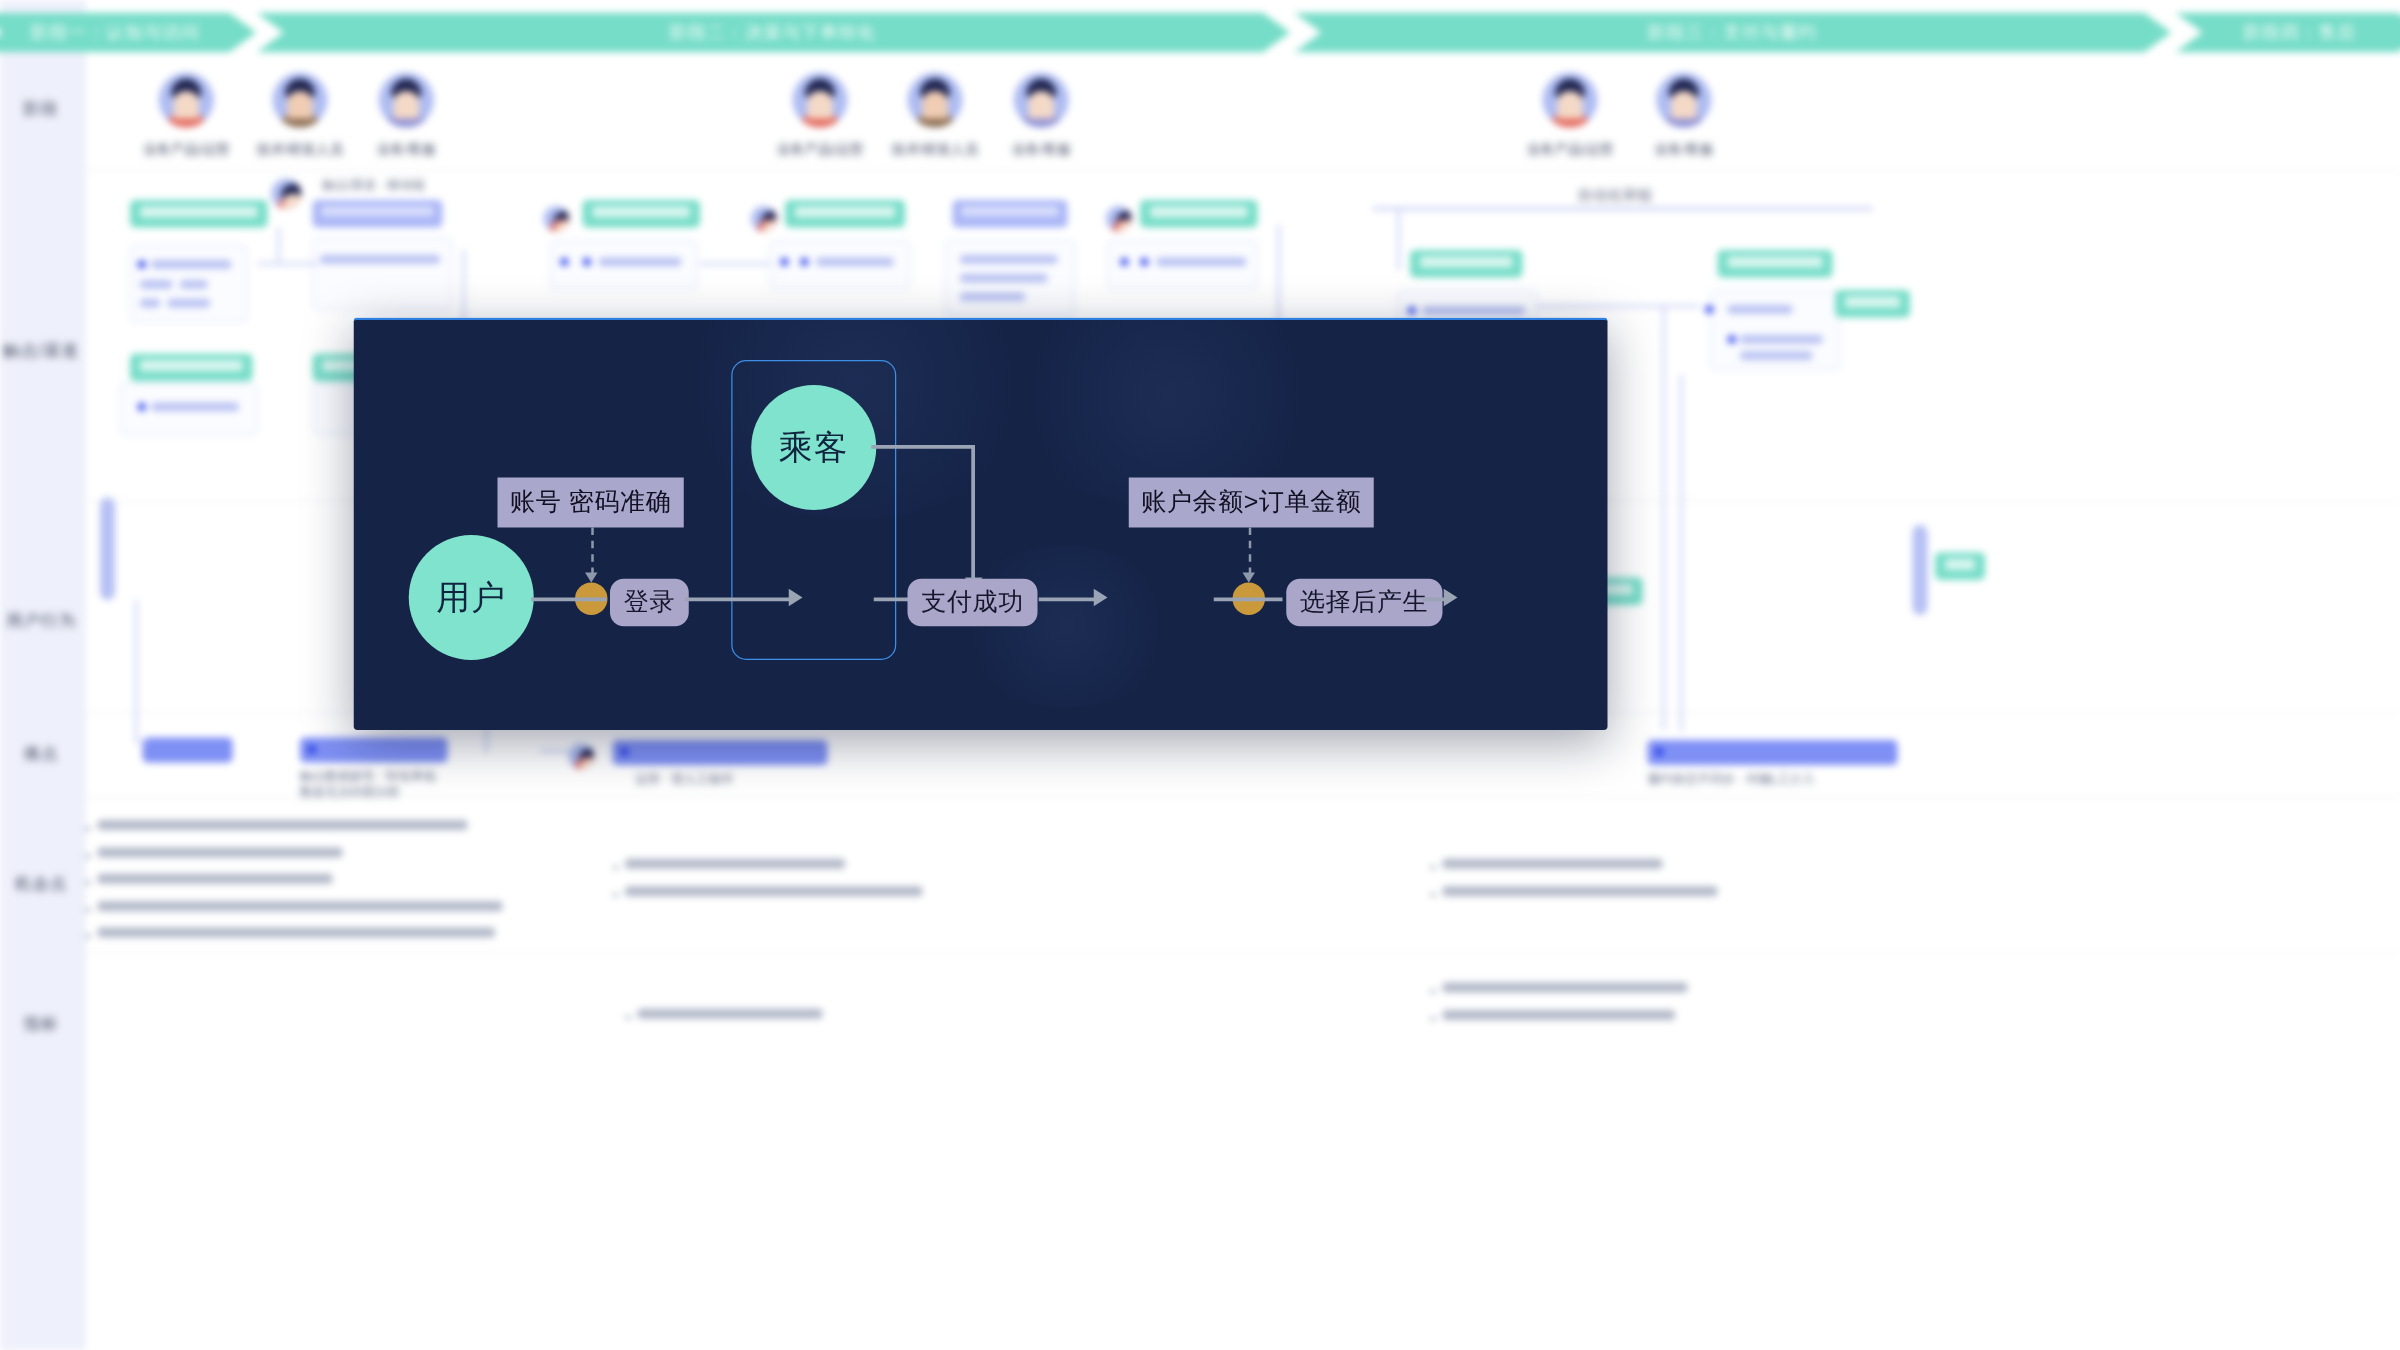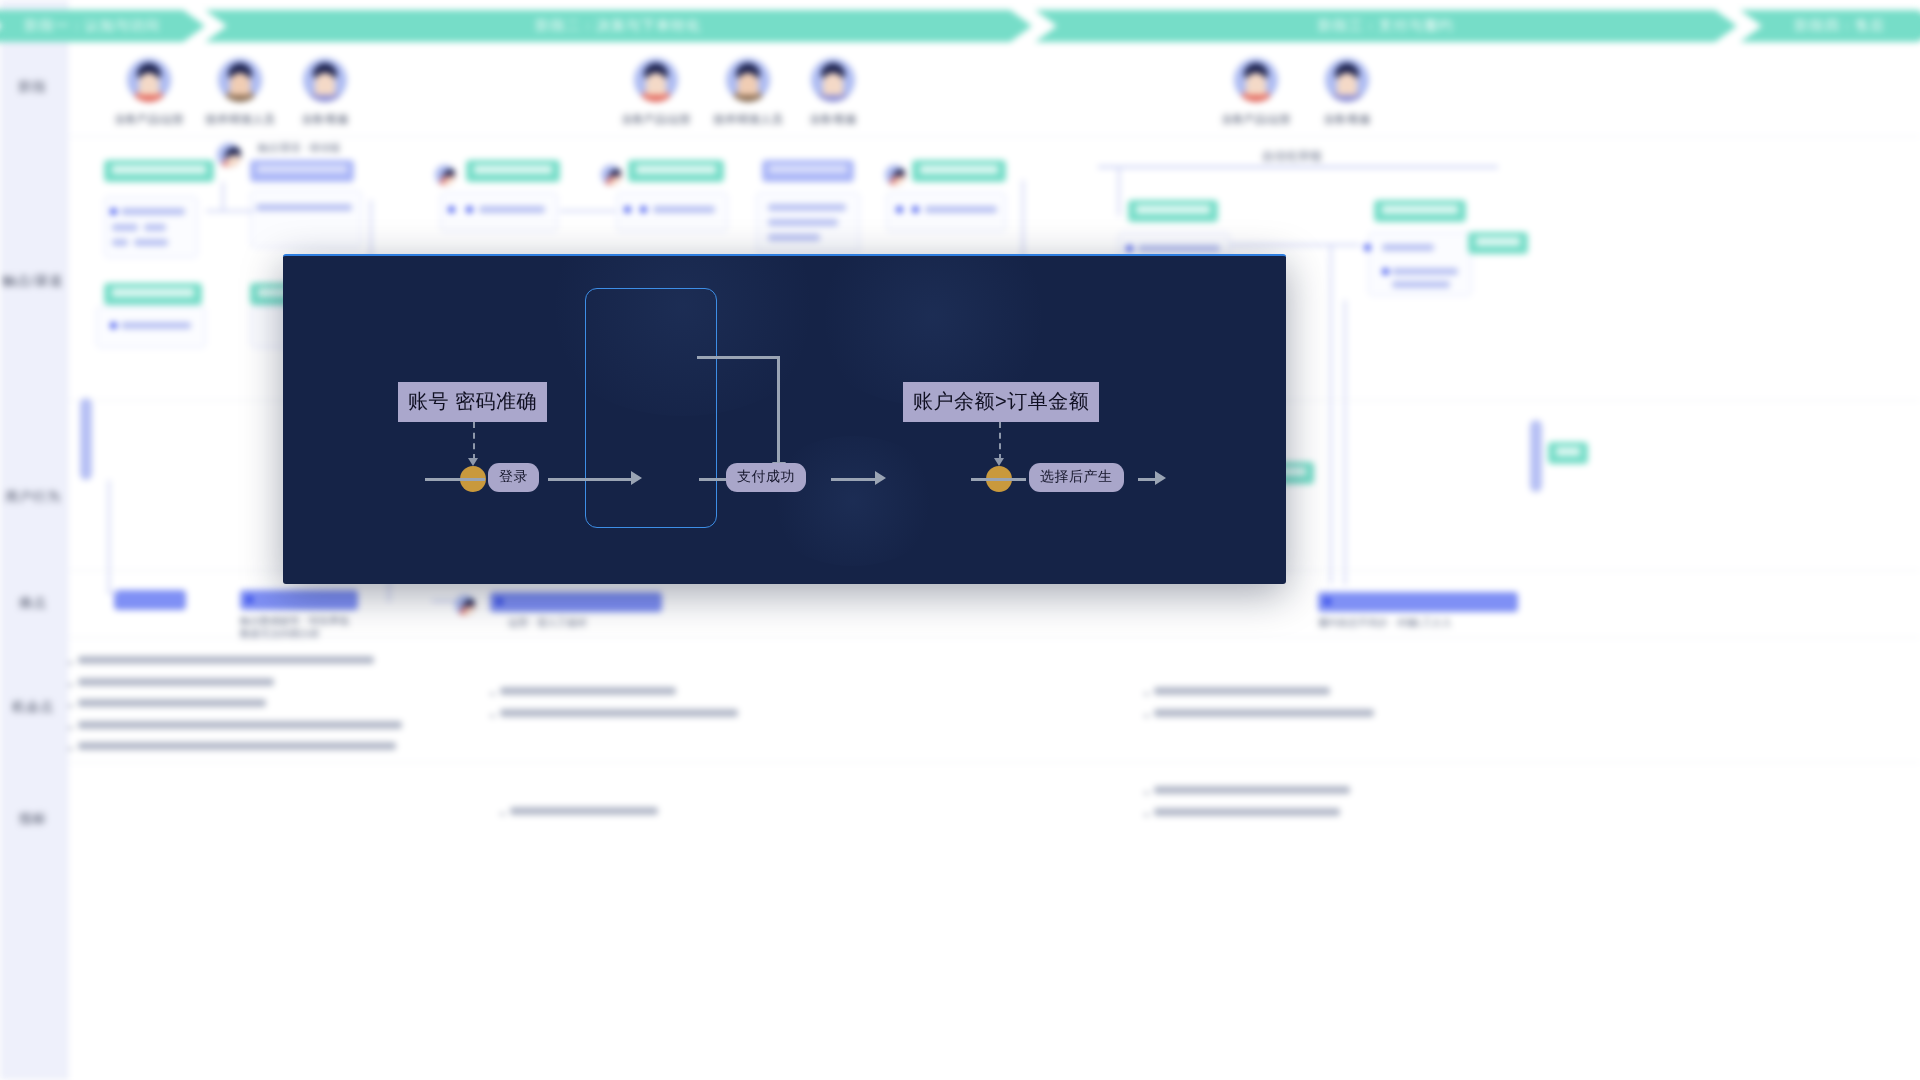--- a/index.html
+++ b/index.html
@@ -152,21 +152,21 @@
     text-align:center;
     letter-spacing:1px;
     font-family:"Liberation Sans","DejaVu Sans",sans-serif;
   }
   .node.two-line { font-size:26px; }
 
   .pill {
     position:absolute;
     background:#a9a6ca;
     color:#15162b;
-    font-size:14px;
+    font-size:20px;
     padding:5px 11px 6px;
     border-radius:11px;
     white-space:nowrap;
     letter-spacing:.5px;
   }
   .cond {
     position:absolute;
     background:#aaa7cc;
     color:#101022;
     font-size:20px;
@@ -447,32 +447,38 @@
   </div>
 
   <div id="overlay">
 
     <div class="glow" style="left:250px; top:-60px; width:300px; height:220px"></div>
     <div class="glow" style="left:520px; top:-30px; width:260px; height:180px"></div>
     <div class="glow" style="left:480px; top:180px; width:180px; height:130px"></div>
 
     <div class="group-box" style="left:302px; top:32px; width:132px; height:240px"></div>
 
+    <div class="node" style="left:44px; top:172px; width:100px; height:100px">
+      <span>用户</span>
+    </div>
 
     <div class="cond" style="left:115px; top:126px">账号 密码准确</div>
     <div class="dash-v" style="left:190px; top:166px; height:38px"></div>
     <div class="dash-arrow-down" style="left:185px; top:202px"></div>
 
     <div class="gate" style="left:177px; top:210px"></div>
 
     <div class="flow-line" style="left:142px; top:222px; width:60px"></div>
     <div class="pill" style="left:205px; top:207px">登录</div>
     <div class="flow-line" style="left:265px; top:222px; width:85px"></div>
     <div class="arrow-head" style="left:348px; top:215px"></div>
 
+    <div class="node" style="left:318px; top:52px; width:100px; height:100px">
+      <span>乘客</span>
+    </div>
 
 
     <div class="elbow" style="left:414px; top:100px; width:83px; height:3px"></div>
     <div class="elbow" style="left:494px; top:100px; width:3px; height:110px"></div>
     <div class="arrow-head down" style="left:489px; top:206px"></div>
 
     <div class="flow-line" style="left:416px; top:222px; width:30px"></div>
     <div class="pill" style="left:443px; top:207px">支付成功</div>
     <div class="flow-line" style="left:548px; top:222px; width:46px"></div>
     <div class="arrow-head" style="left:592px; top:215px"></div>

